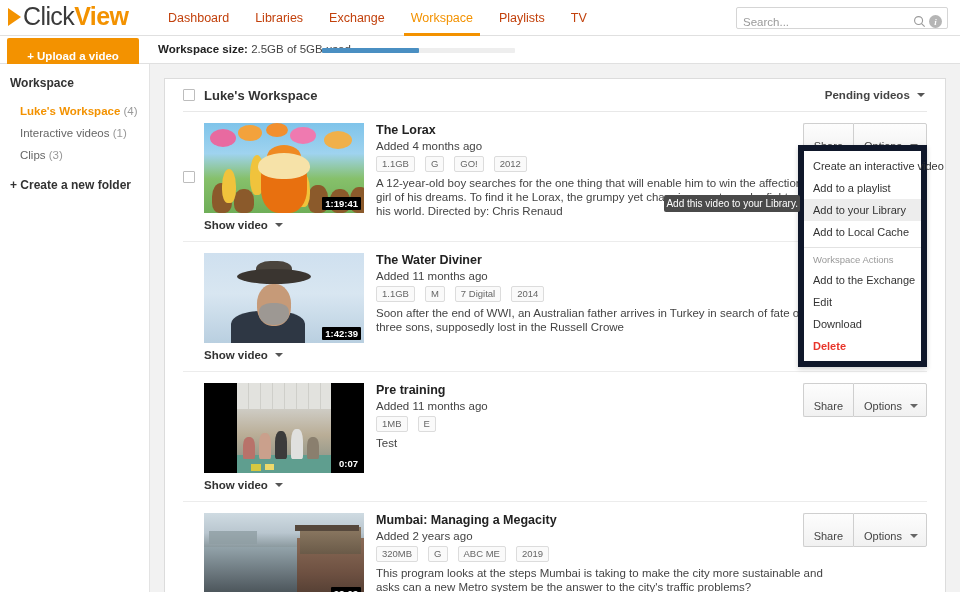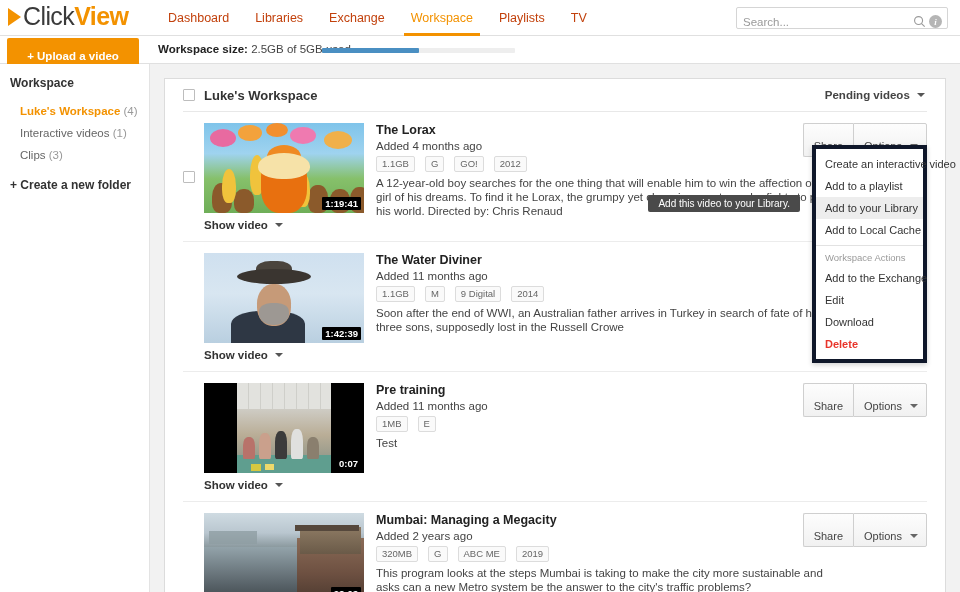--- a/index.html
+++ b/index.html
@@ -242,23 +242,23 @@
     cursor: pointer;
   }
   .btn.share { border-radius: 2px 0 0 2px; border-right: 0; }
   .btn.options { border-radius: 0 2px 2px 0; padding-right: 8px; }
   .btn .caret { border-top-color: #666; margin-left: 5px; }
 
   
   .menu {
     position: absolute;
     right: 0; top: 22px;
-    width: 115px;
+    width: 129px;
     background: #fff;
-    border: 4px solid #0f172a;
+    border: 6px solid #0f172a;
     box-shadow: 0 2px 5px rgba(0,0,0,0.18);
     z-index: 50;
     padding: 4px 0;
   }
   .menu-item {
     font-size: 11px; color: #333;
     padding: 5px 9px;
     cursor: pointer;
     white-space: nowrap;
   }
@@ -267,21 +267,21 @@
   .menu-sep { border-top: 1px solid #e2e2e2; margin: 4px 0; }
   .menu-label {
     font-size: 9.5px; color: #9a9a9a;
     padding: 2px 9px 4px 9px;
   }
   .tooltip {
     position: absolute;
     right: 127px; top: 72px;
     background: #4a4a4a; color: #fff;
     font-size: 10px;
-    padding: 3px 10px; border-radius: 2px;
+    padding: 3px 2px; border-radius: 2px;
     white-space: nowrap; z-index: 60;
   }
 
   
   .art { position: absolute; inset: 0; overflow: hidden; }
   
   .art-lorax { background: linear-gradient(#7fc4ea 0%, #9fd3ef 34%, #86c06a 62%, #6fae58 100%); }
   .art-lorax .tree { position: absolute; border-radius: 50%; }
   .art-lorax .lor {
     position: absolute; left: 50%; bottom: 0;
@@ -549,21 +549,21 @@
               <span>Show video</span>
               <span class="caret"></span>
             </div>
           </div>
           <div class="vinfo">
             <div class="vtitle">The Water Diviner</div>
             <div class="vadded">Added 11 months ago</div>
             <div class="tags">
               <span class="tag">1.1GB</span>
               <span class="tag">M</span>
-              <span class="tag">9 Digital</span>
+              <span class="tag">7 Digital</span>
               <span class="tag">2014</span>
             </div>
             <div class="vdesc">Soon after the end of WWI, an Australian father arrives in Turkey in search of fate of his three sons, supposedly lost in the Russell Crowe</div>
           </div>
         </div>
 
         <div class="vrow">
           <div class="rowcheck" style="visibility:hidden"></div>
           <div class="thumbcol">
             <div class="thumb">

